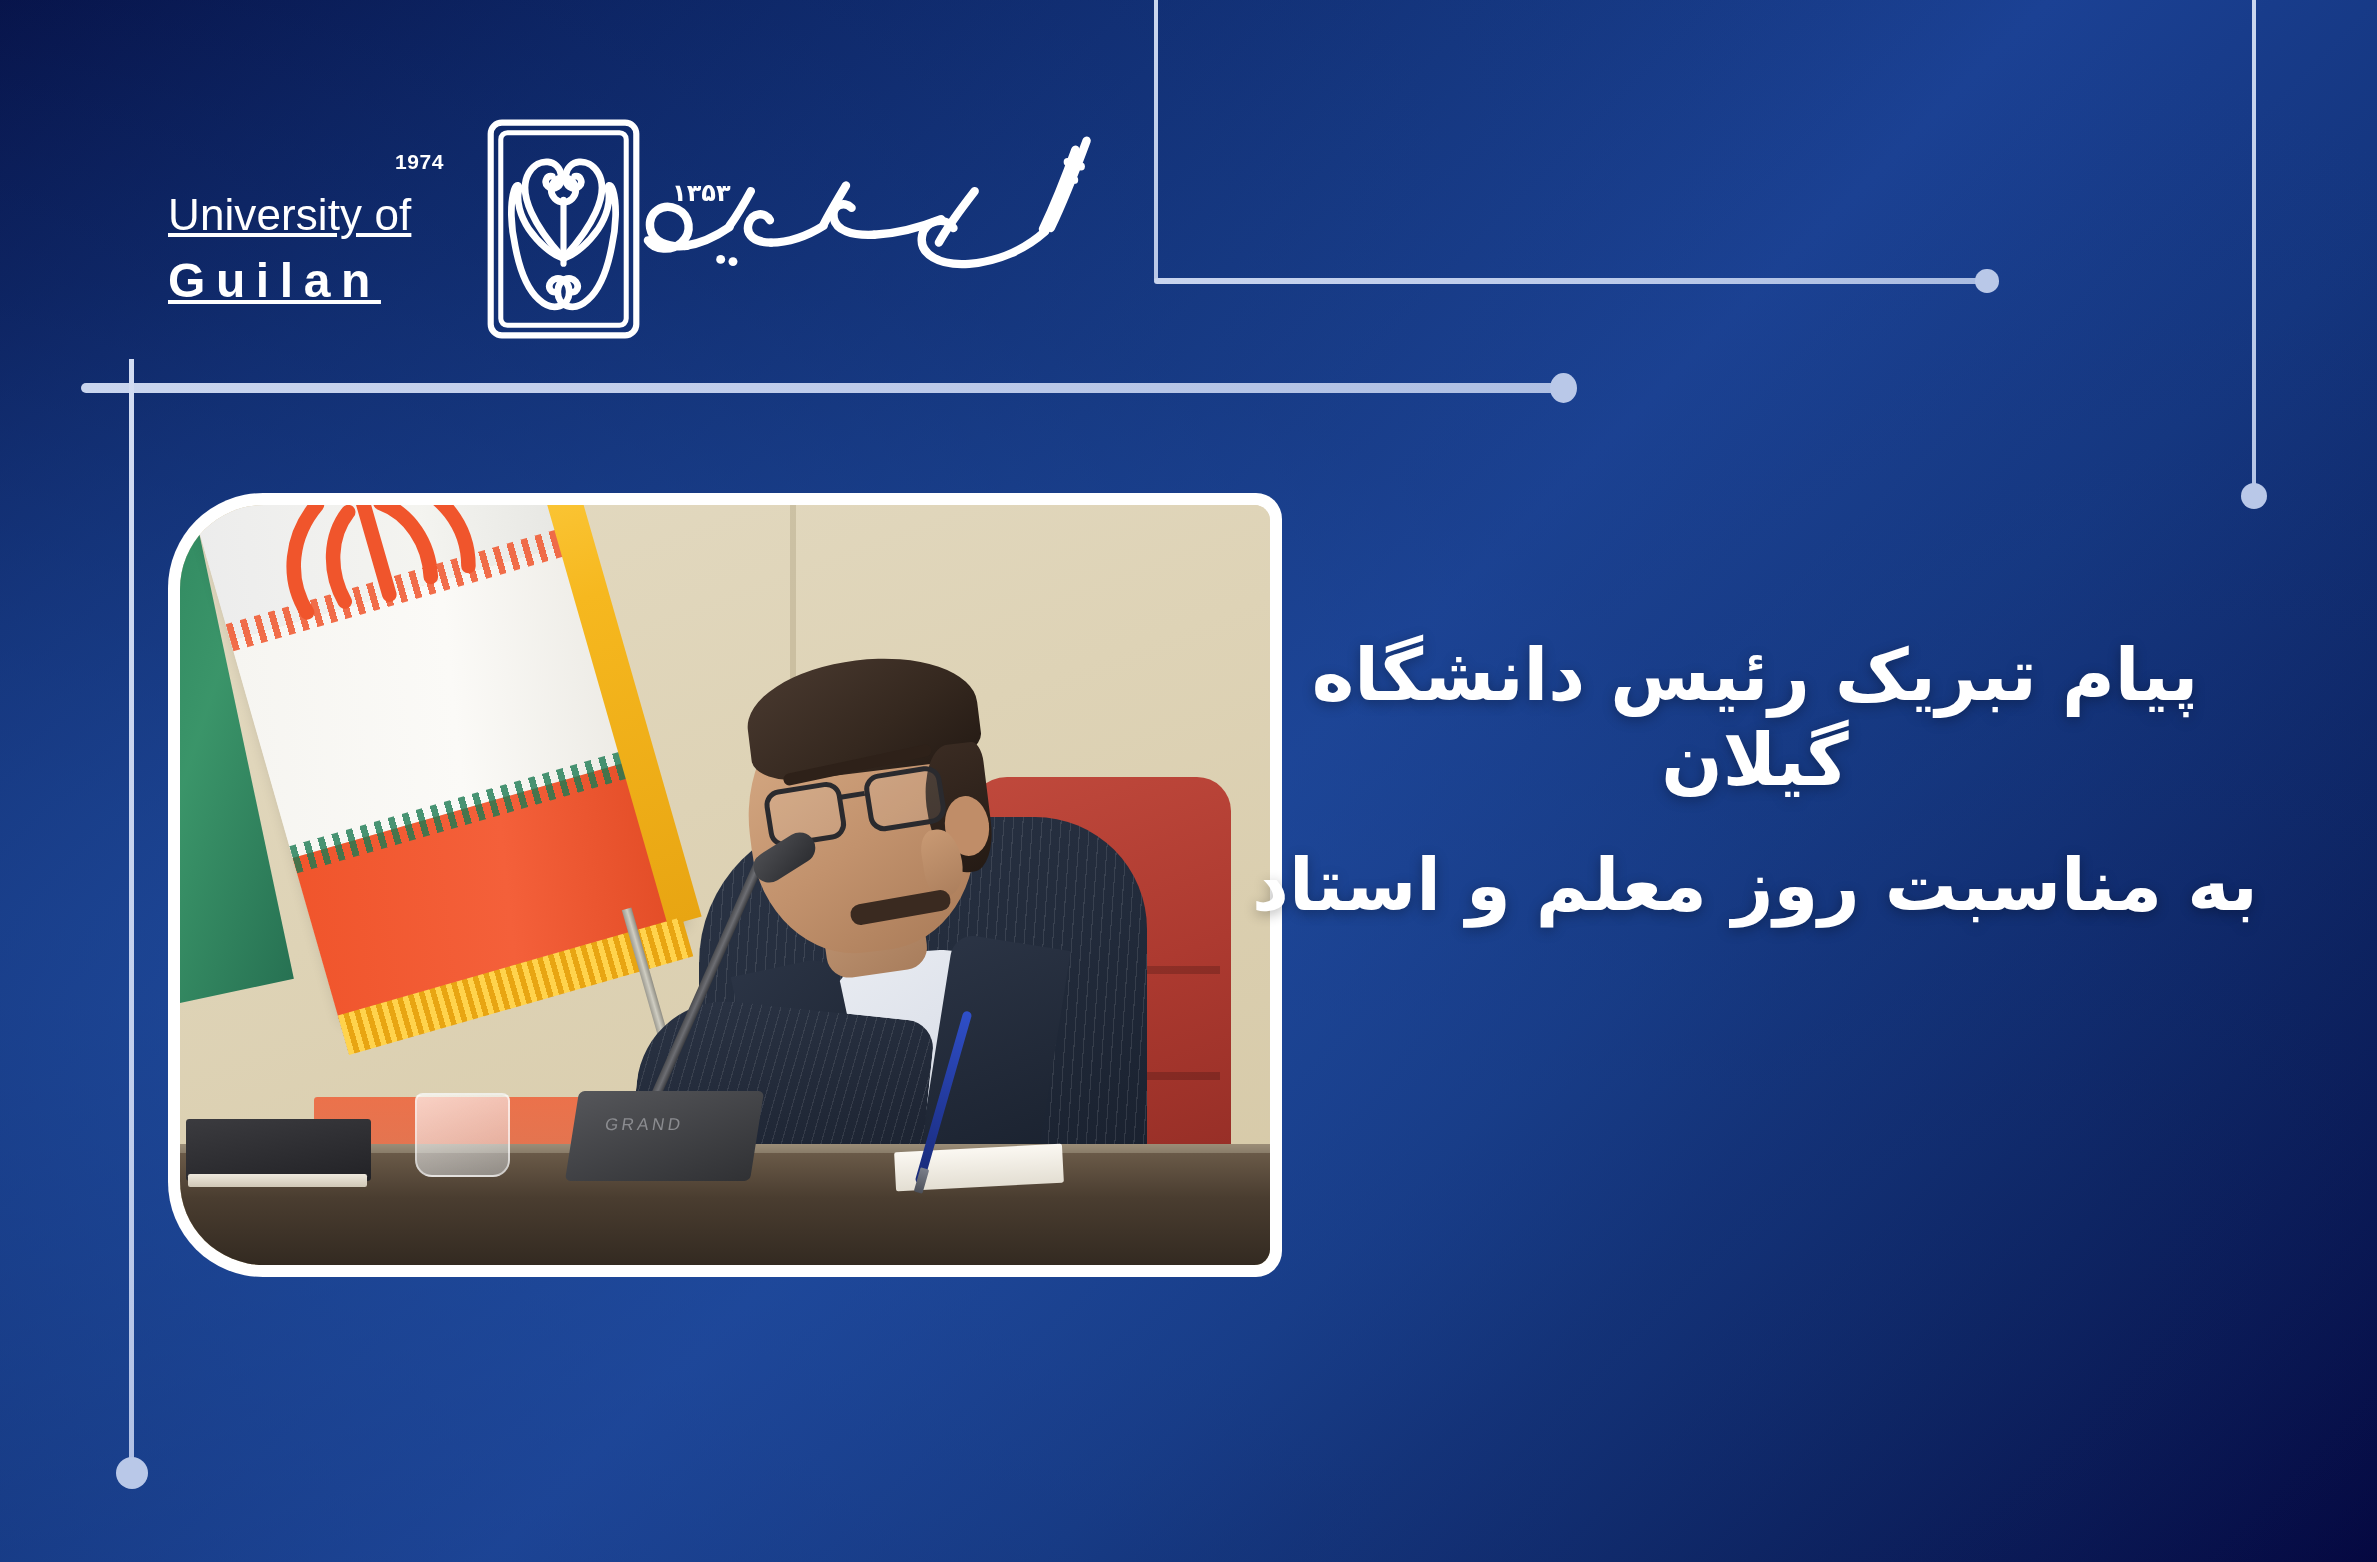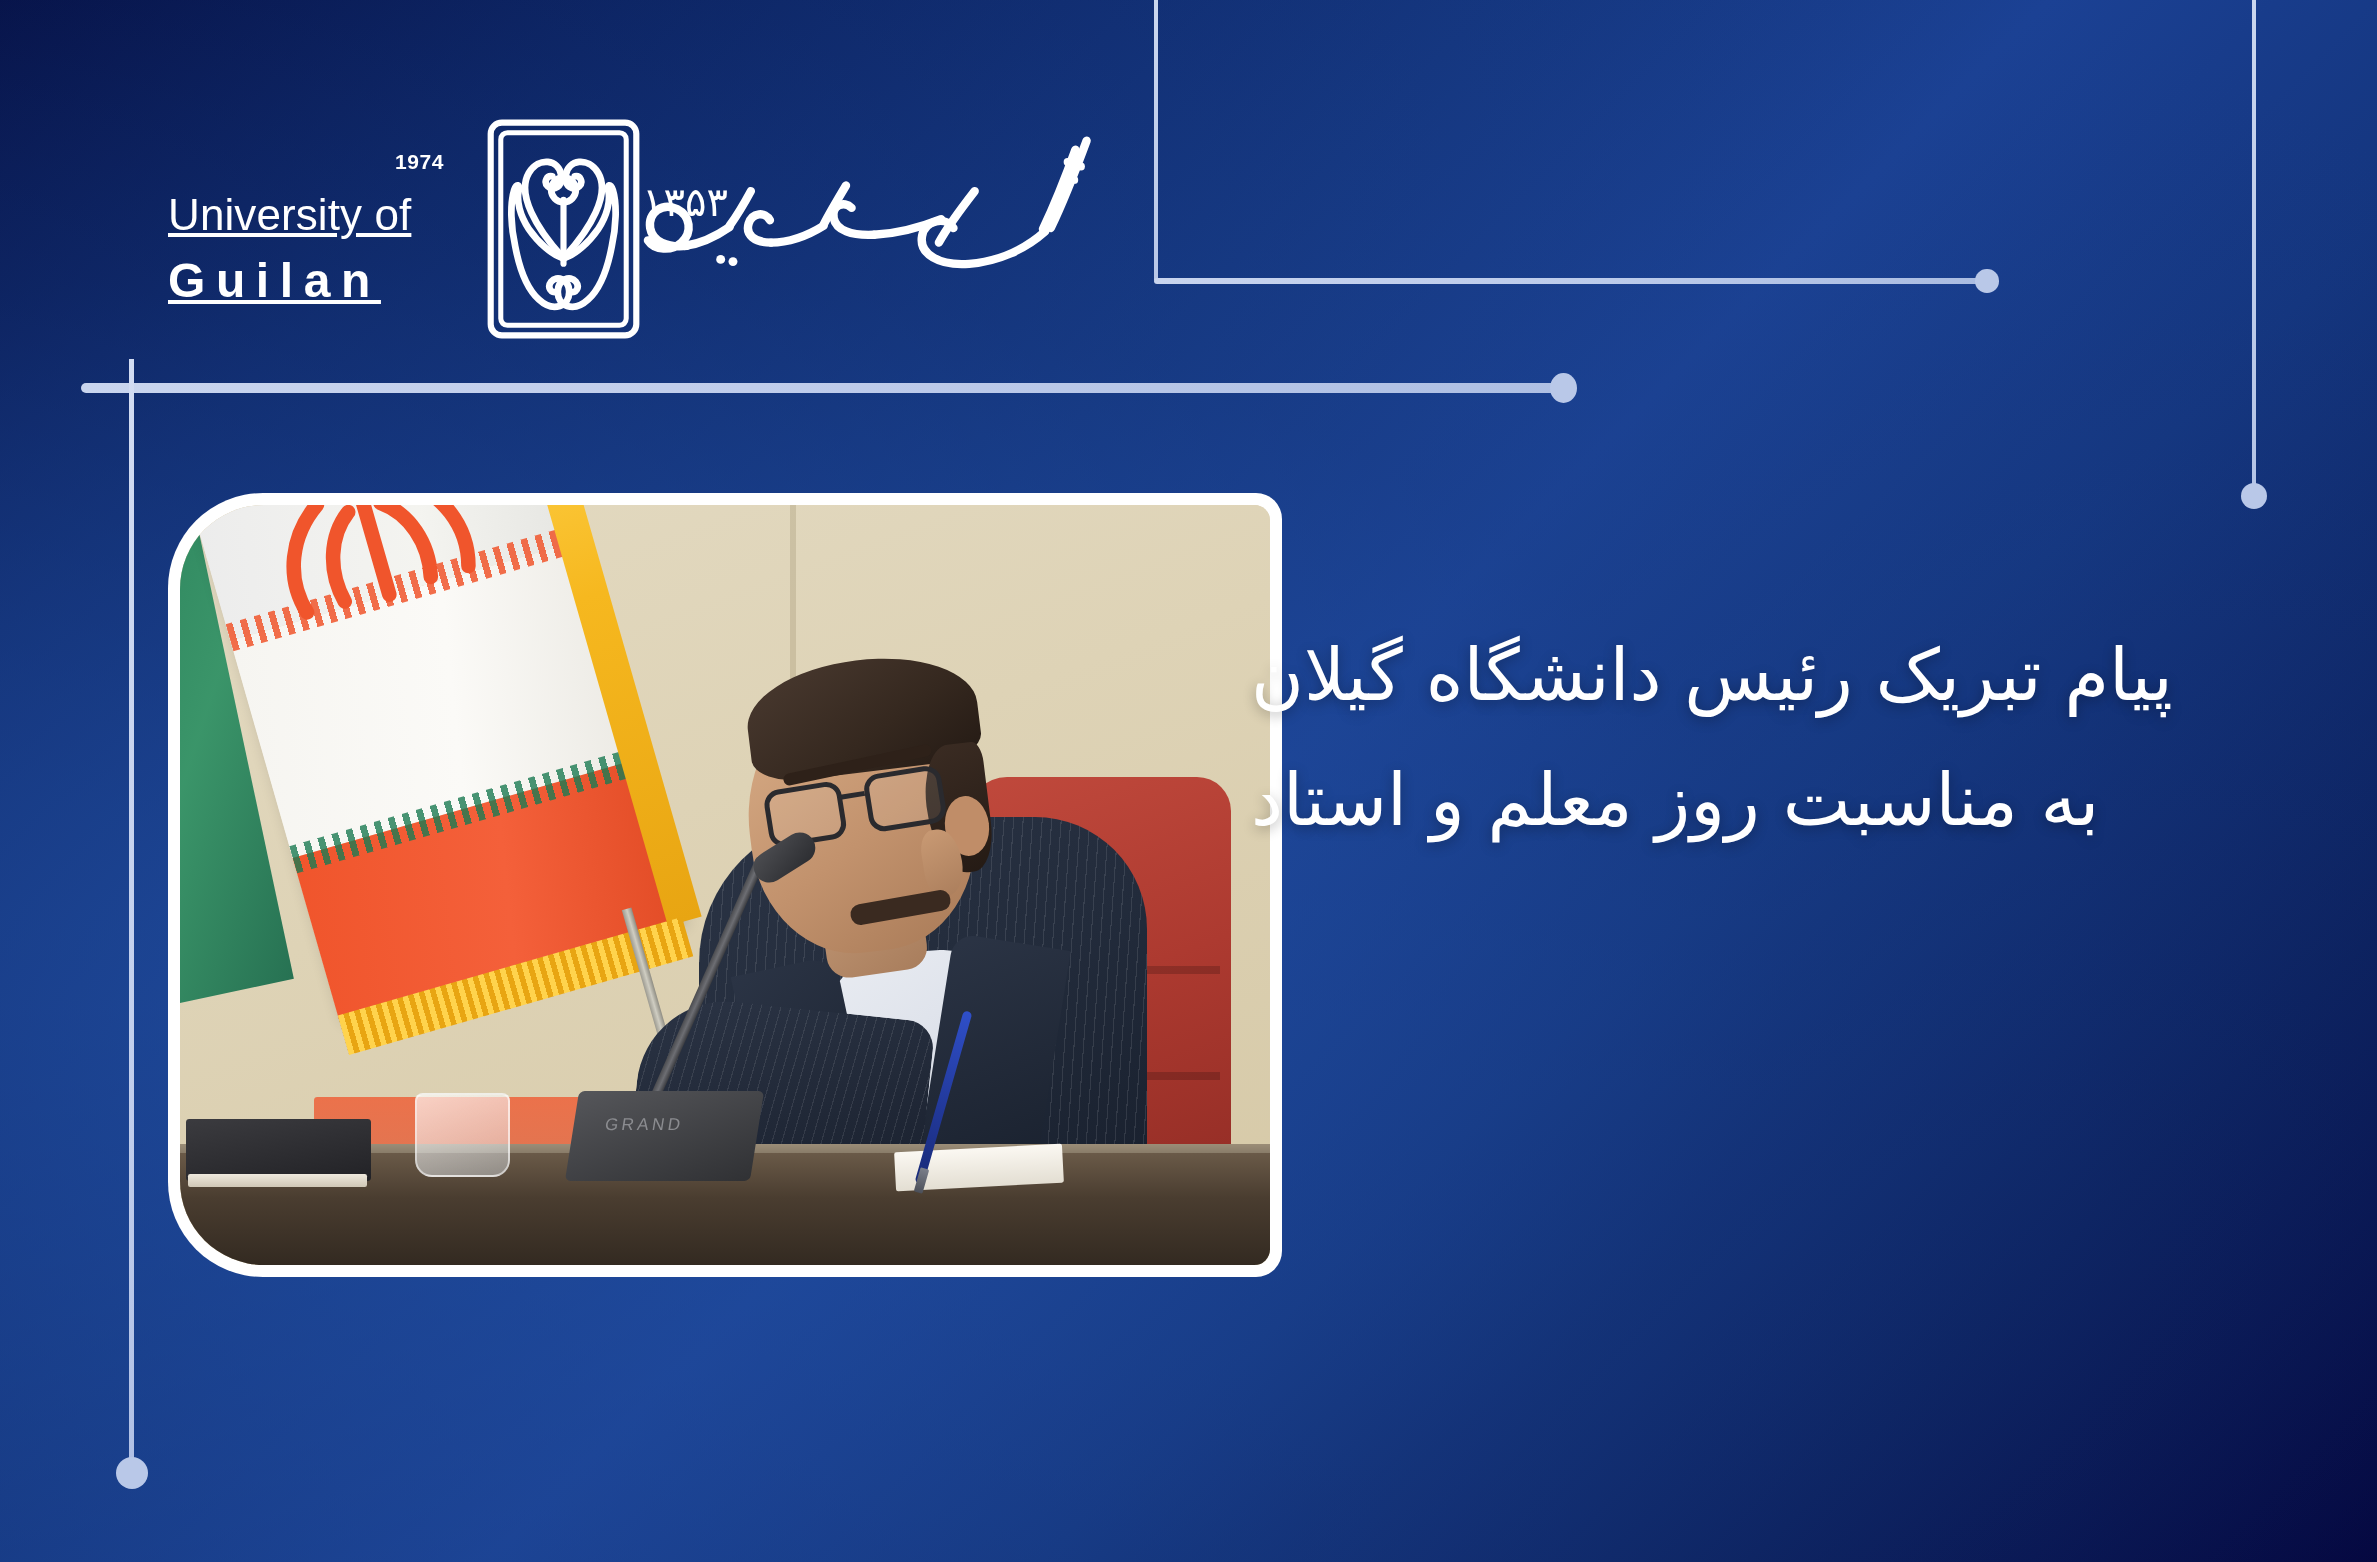--- a/index.html
+++ b/index.html
@@ -43,22 +43,22 @@
 
   
   .logo{position:absolute;left:168px;top:134px;width:940px;height:224px;
         direction:ltr;}
   .logo-en{position:absolute;left:0;top:59px;width:325px;color:#ffffff;text-align:left;text-decoration:underline;}
   .logo-en .l1{font-size:44px;line-height:1.02;font-weight:400;letter-spacing:0.1px;}
   .logo-en .l2{font-size:48px;line-height:1.05;font-weight:700;letter-spacing:10.6px;margin-top:18px;}
   .logo-year-en{position:absolute;left:227px;top:15.7px;color:#ffffff;
                 font-size:21px;font-weight:700;letter-spacing:0.6px;}
   .logo-mark{position:absolute;left:317px;top:-17px;width:157px;height:224px;}
-  .logo-year-fa{position:absolute;left:474px;top:45px;color:#ffffff;
-                font-size:40px;font-weight:400;direction:rtl;}
+  .logo-year-fa{position:absolute;left:504px;top:45px;color:#ffffff;
+                font-size:24px;font-weight:700;direction:rtl;}
   .logo-fa{position:absolute;left:415px;top:-38px;width:526px;height:235px;}
 
   
   .photo-card{
     position:absolute;left:168px;top:493px;width:1114px;height:784px;
     background:#ffffff;
     border-radius:95px 26px 26px 95px;
     padding:12.3px;
     box-shadow:0 0 0 0 rgba(0,0,0,0);
   }
@@ -203,23 +203,23 @@
        transform:rotate(16deg);}
   .pen-tip{position:absolute;right:344px;bottom:72px;width:9px;height:25px;
        background:linear-gradient(180deg,#7b7f8a,#4b4f59);transform:rotate(16deg);border-radius:1.7px;}
   .flagshadow{position:absolute;left:134px;bottom:95px;width:403px;height:73px;
        background:linear-gradient(180deg,rgba(240,85,44,.9),rgba(226,76,38,.8));
        border-radius:3.4px;opacity:.85;}
 
   
   .headline{
     position:absolute;right:118px;top:633px;width:1008px;
-    text-align:left;color:#ffffff;direction:rtl;
+    text-align:center;color:#ffffff;direction:rtl;
     font-family:"DejaVu Sans","Liberation Sans",sans-serif;
-    font-weight:400;
+    font-weight:700;
     text-shadow:0 3.4px 12.3px rgba(0,0,0,.30);
   }
   .headline .h-l1{font-size:72px;line-height:1.18;letter-spacing:0px;}
   .headline .h-l2{font-size:72px;line-height:1.18;margin-top:40px;}
 
   
   .url-badge{
     position:absolute;left:149px;top:1431px;
     padding:13.4px 29px 17px 29px;
     background:#070744;border-radius:15.7px;

